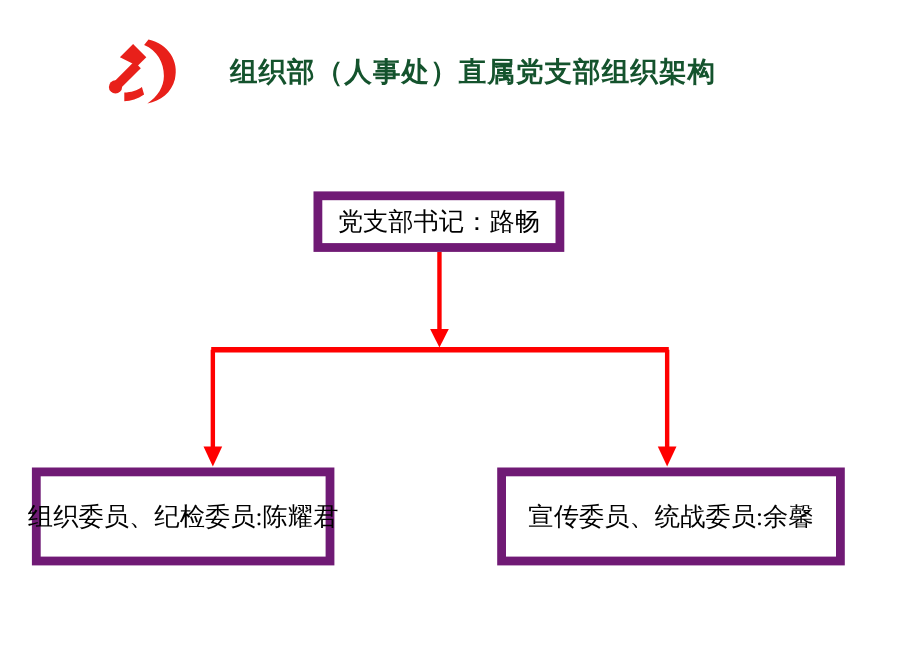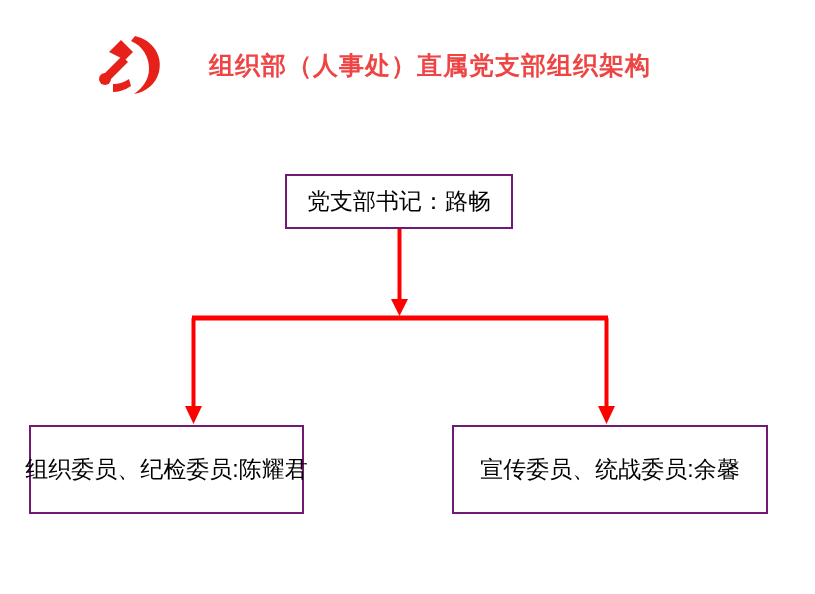--- a/index.html
+++ b/index.html
@@ -31,40 +31,40 @@
     align-items: center;
   }
   .party-emblem {
     width: 72px;
     height: 62px;
     flex: 0 0 auto;
     display: block;
   }
   .chart-title {
     margin-left: 42px;
-    color: #ef4444;
+    color: #14532d;
     font-family: "DejaVu Serif", "Liberation Serif", serif;
     font-weight: bold;
     font-size: 25px;
     letter-spacing: 1px;
     white-space: nowrap;
     line-height: 1;
   }
 
   
   .node-box {
     position: absolute;
     box-sizing: border-box;
-    border: 2px solid #701a75;
+    border: 8px solid #701a75;
     background: #ffffff;
     display: flex;
     align-items: center;
     justify-content: center;
     color: #000000;
-    font-family: Liberation Sans, sans-serif;
+    font-family: Liberation Serif, serif;
     font-size: 23px;
     line-height: 1.1;
     white-space: nowrap;
   }
   .node-root {
     left: 285px;
     top: 174px;
     width: 228px;
     height: 55px;
   }

